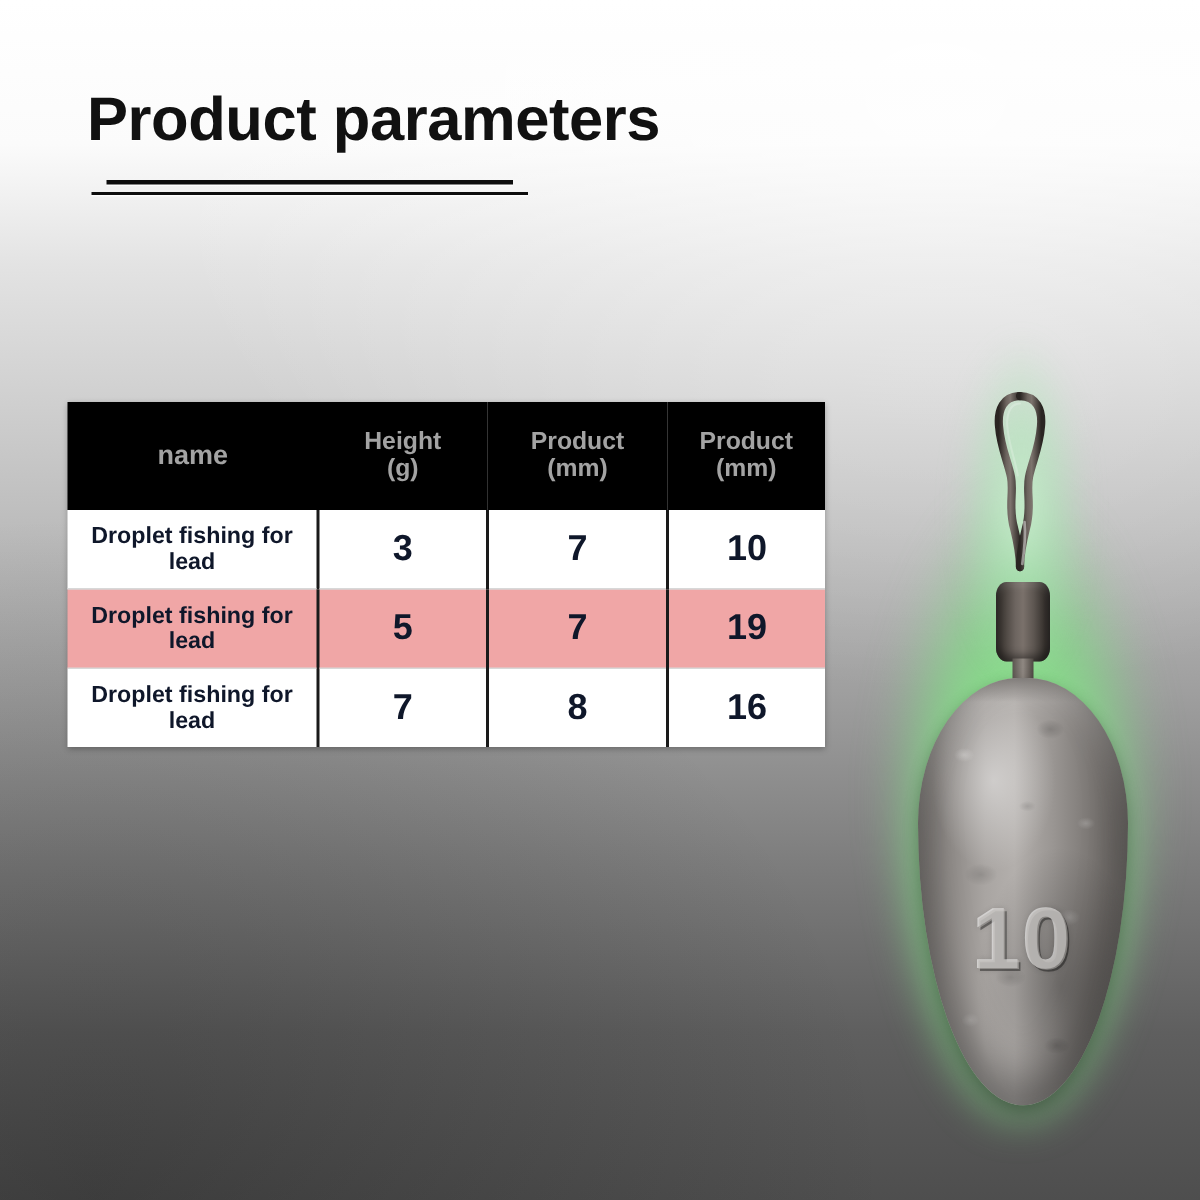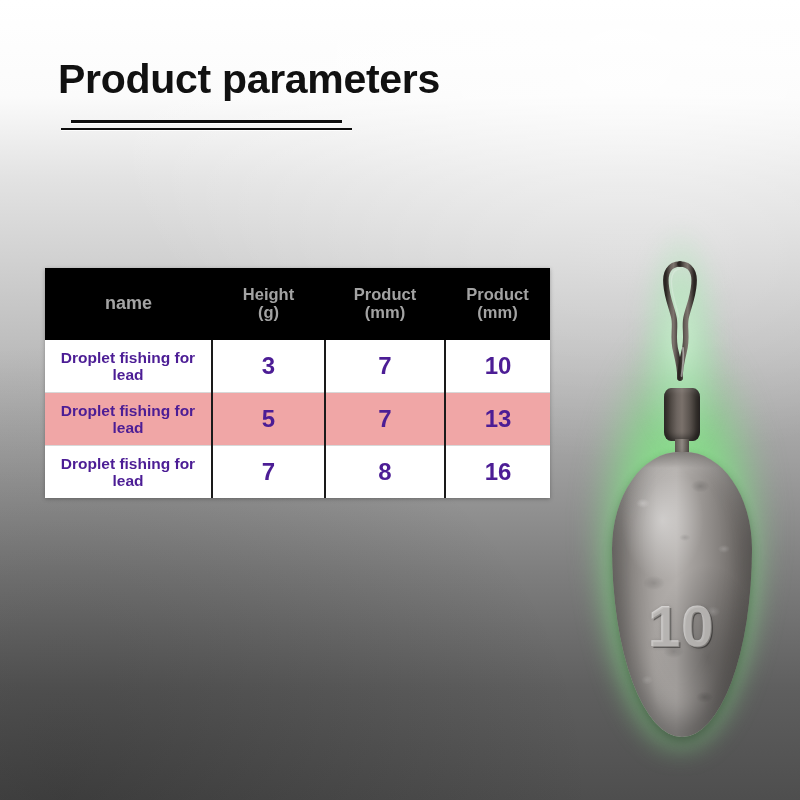--- a/index.html
+++ b/index.html
@@ -103,21 +103,21 @@
     border: none;
   }
   #param-table thead th.th-name {
     font-weight: bold;
     font-size: 18px;
   }
   .unit { display: block; font-size: 16.5px; font-weight: bold; }
 
   #param-table tbody td {
     background: #ffffff;
-    color: #4c1d95;
+    color: #0f172a;
     height: 52px;
     text-align: center;
     vertical-align: middle;
     border-right: 2px solid #1a1a1a;
     border-bottom: 1px solid #d8d8d8;
     padding: 0 4px;
   }
   #param-table tbody td:last-child { border-right: none; }
   #param-table tbody tr:last-child td { border-bottom: none; }
 
@@ -309,21 +309,21 @@
       <tr>
         <td class="cell-name">Droplet fishing for lead</td>
         <td class="cell-num">3</td>
         <td class="cell-num">7</td>
         <td class="cell-num">10</td>
       </tr>
       <tr class="row-hl">
         <td class="cell-name">Droplet fishing for lead</td>
         <td class="cell-num">5</td>
         <td class="cell-num">7</td>
-        <td class="cell-num">13</td>
+        <td class="cell-num">19</td>
       </tr>
       <tr>
         <td class="cell-name">Droplet fishing for lead</td>
         <td class="cell-num">7</td>
         <td class="cell-num">8</td>
         <td class="cell-num">16</td>
       </tr>
     </tbody>
   </table>
 

